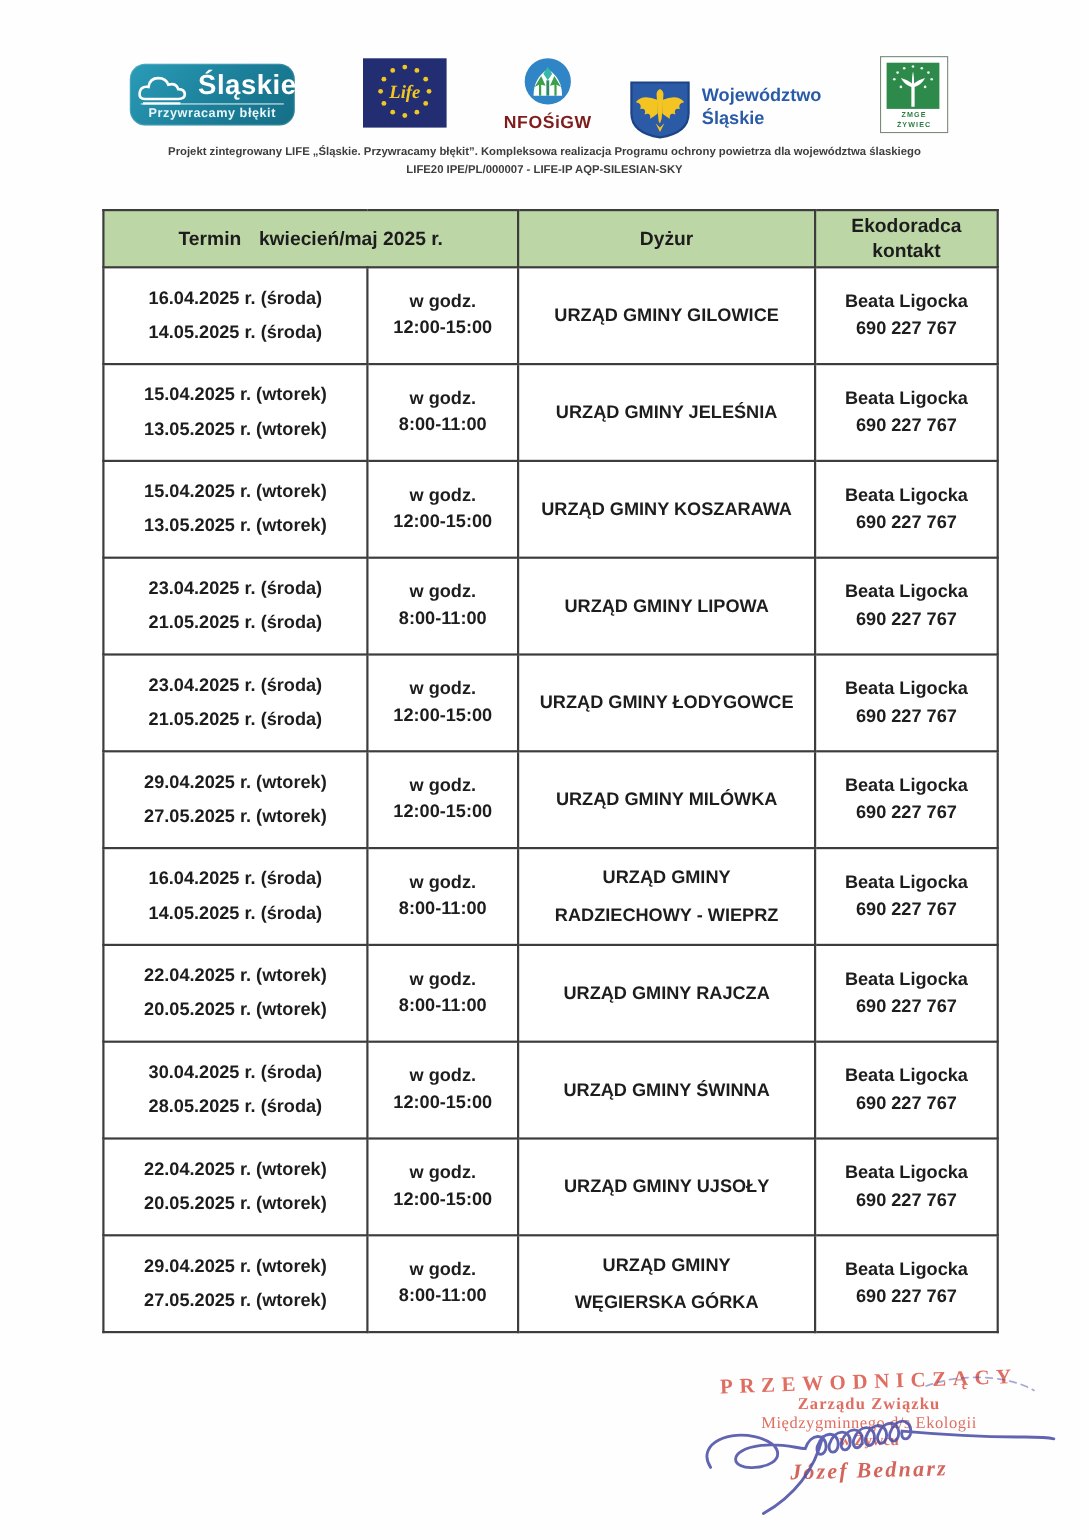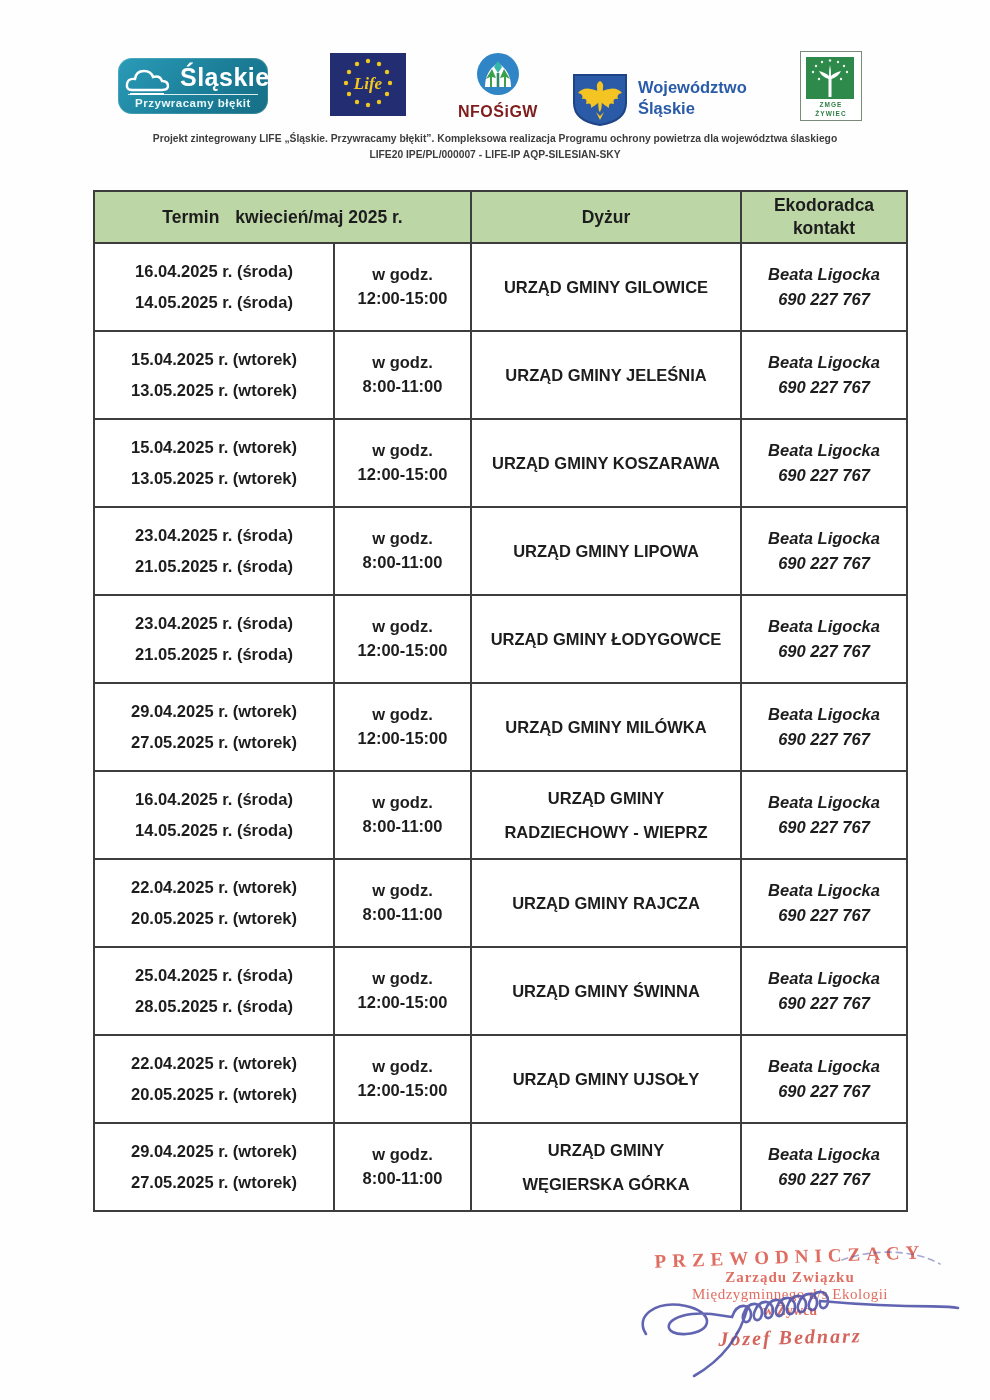--- a/index.html
+++ b/index.html
@@ -38,21 +38,21 @@
   table.schedule th, table.schedule td { border:2px solid #3d3d3d; text-align:center; vertical-align:middle; color:#1d1d1d; padding:2px 4px; }
   table.schedule th { background:#bdd6a6; height:46px; font-size:17.5px; font-weight:bold; }
   table.schedule td { background:#fff; height:82px; font-size:16.5px; font-weight:bold; }
   .termin-gap { display:inline-block; width:16px; }
   .kontakt-th div { line-height:1.3; }
   .date-line { line-height:1.2; }
   .date-line + .date-line { margin-top:11px; }
   .hours-line { line-height:1.45; }
   .office-line { line-height:1.25; }
   .office-line + .office-line { margin-top:13px; }
-  .contact-line { line-height:1.5;font-style:italic; }
+  .contact-line { line-height:1.5; }
 
   
   .stamp { position:absolute; left:630px; top:1246px; width:320px; height:140px;
     font-family:"Liberation Serif", serif; color:#dc5a4c; text-align:center; }
   .stamp-title { font-size:19px; font-weight:bold; letter-spacing:6px; transform:rotate(-2deg); opacity:.88; }
   .stamp-l2 { font-size:15px; font-weight:bold; margin-top:1px; letter-spacing:1px; opacity:.88; }
   .stamp-l3 { font-size:15px; font-weight:normal; letter-spacing:.5px; opacity:.88; }
   .stamp-l4 { font-size:14px; font-weight:bold; opacity:.88; }
   .sig-name { position:absolute; left:0; right:0; top:80px; font-size:20px; font-weight:bold; font-style:italic;
     letter-spacing:2px; color:#cc4b40; transform:rotate(-1.5deg); opacity:.85; }
@@ -302,21 +302,21 @@
           <td class="office">
             <div class="office-line">URZĄD GMINY RAJCZA</div>
           </td>
           <td class="contact">
             <div class="contact-line">Beata Ligocka</div>
             <div class="contact-line">690 227 767</div>
           </td>
         </tr>
         <tr>
           <td class="dates">
-            <div class="date-line">25.04.2025 r. (środa)</div>
+            <div class="date-line">30.04.2025 r. (środa)</div>
             <div class="date-line">28.05.2025 r. (środa)</div>
           </td>
           <td class="hours">
             <div class="hours-line">w godz.</div>
             <div class="hours-line">12:00-15:00</div>
           </td>
           <td class="office">
             <div class="office-line">URZĄD GMINY ŚWINNA</div>
           </td>
           <td class="contact">

